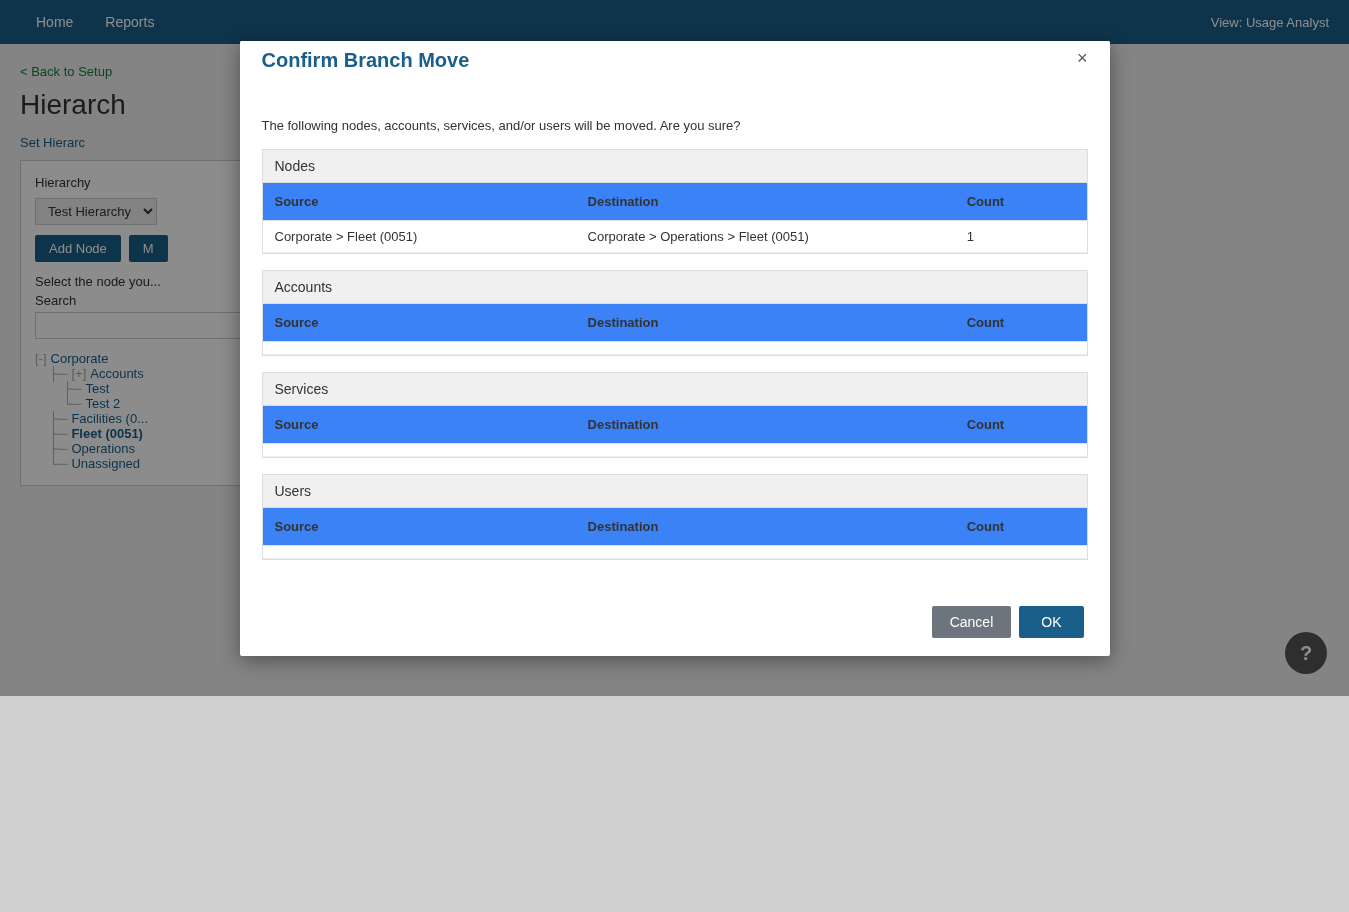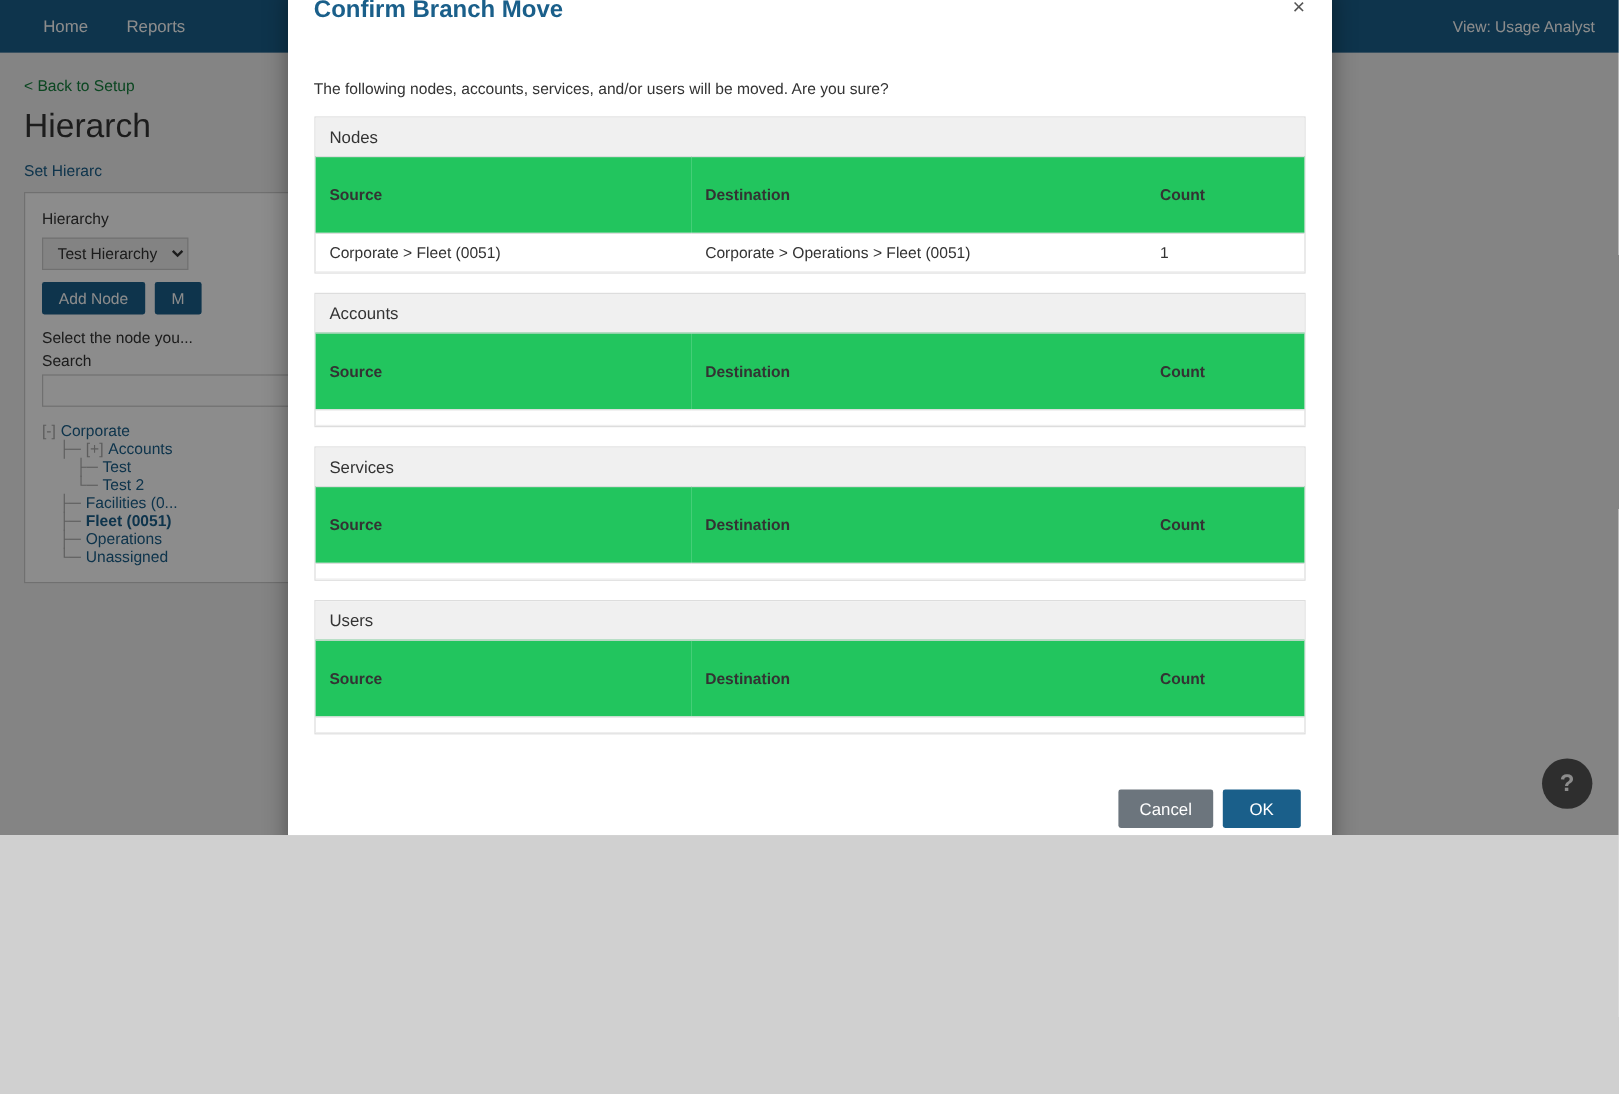--- a/index.html
+++ b/index.html
@@ -161,24 +161,24 @@
       color: #333;
       font-weight: normal;
     }
 
     .section-table {
       width: 100%;
       border-collapse: collapse;
     }
 
     .section-table th {
-      background: #22c55e;
+      background: #3b82f6;
       border-top: 1px solid #ddd;
       border-bottom: 1px solid #ddd;
-      padding: 24px 12px;
+      padding: 11px 12px;
       text-align: left;
       font-size: 13px;
       font-weight: bold;
       color: #333;
     }
 
     .section-table td {
       padding: 8px 12px;
       font-size: 13px;
       color: #333;

